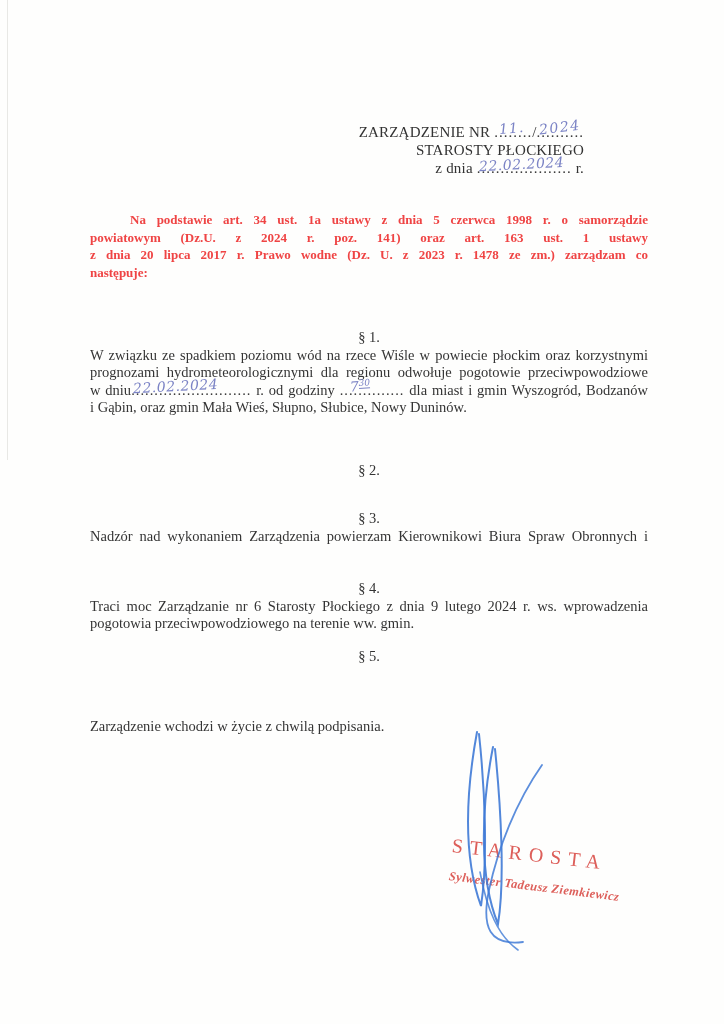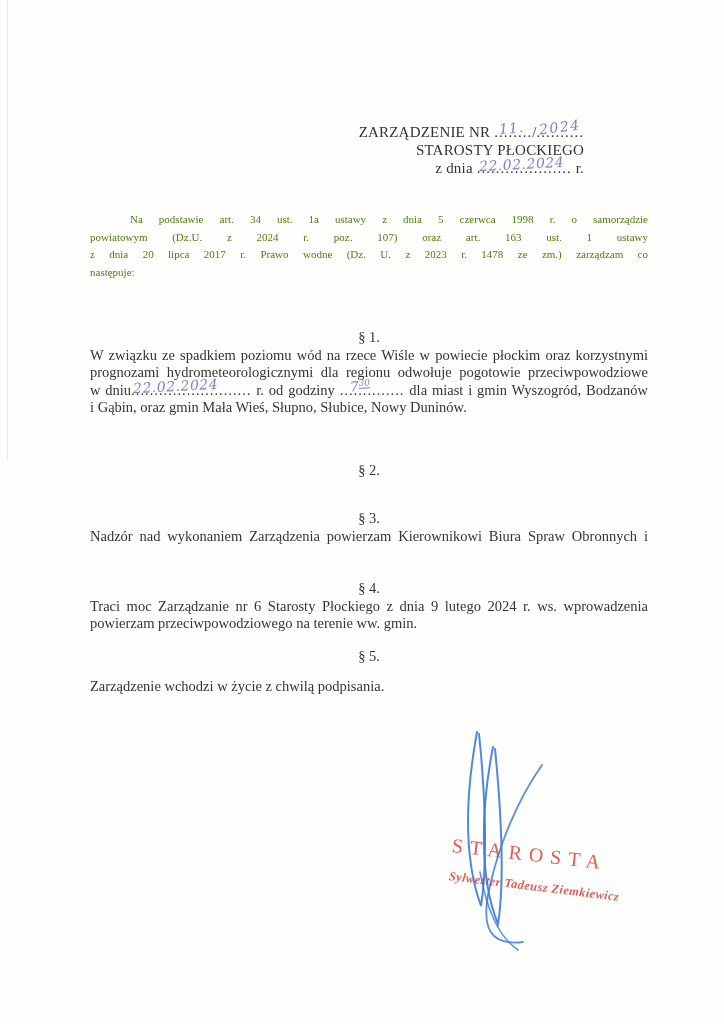--- a/index.html
+++ b/index.html
@@ -18,21 +18,21 @@
   
   .title-block{
     position:absolute;left:0;top:123px;width:584px;
     text-align:right;font-size:15px;line-height:18px;
     letter-spacing:.2px;color:#333333;
   }
   
   .col{position:absolute;left:90px;width:558px;font-size:14.5px;line-height:17.5px;}
   .line{white-space:normal;}
   .just{text-align:justify;text-align-last:justify;}
-  .preamble{font-weight:normal;color:#4d7c0f;font-size:11px;}
+  .preamble{font-weight:bold;color:#ef4444;font-size:13px;}
   .indent{padding-left:40px;}
   .sec-head{text-align:center;text-align-last:center;margin-bottom:0;}
   
   .dots-wrap{position:relative;display:inline-block;}
   .dots{letter-spacing:1px;color:#3a3a3a;}
   .hw{
     position:absolute;white-space:nowrap;
     font-family:"DejaVu Serif", serif;font-style:italic;
     color:#7b83c5;pointer-events:none;
   }
@@ -70,21 +70,21 @@
     </div>
     <div class="t-line">STAROSTY PŁOCKIEGO</div>
     <div class="t-line"><span>z dnia</span>
       <span class="dots-wrap"><span class="dots">....................</span><span class="hw hw-date">22.02.2024</span></span>
       <span>r.</span>
     </div>
   </div>
 
   <div class="col preamble" style="top:211px;">
     <div class="line just indent">Na podstawie art. 34 ust. 1a ustawy z dnia 5 czerwca 1998 r. o samorządzie</div>
-    <div class="line just">powiatowym (Dz.U. z 2024 r. poz. 107) oraz art. 163 ust. 1 ustawy</div>
+    <div class="line just">powiatowym (Dz.U. z 2024 r. poz. 141) oraz art. 163 ust. 1 ustawy</div>
     <div class="line just">z dnia 20 lipca 2017 r. Prawo wodne (Dz. U. z 2023 r. 1478 ze zm.) zarządzam co</div>
     <div class="line">następuje:</div>
   </div>
 
   <div class="col" style="top:329px;">
     <div class="line sec-head">§ 1.</div>
     <div class="line just">W związku ze spadkiem poziomu wód na rzece Wiśle w powiecie płockim oraz korzystnymi</div>
     <div class="line just">prognozami hydrometeorologicznymi dla regionu odwołuje pogotowie przeciwpowodziowe</div>
     <div class="line just"><span>w dniu</span><span class="dots-wrap"><span class="dots">..........................</span><span class="hw hw-date">22.02.2024</span></span>
       <span>r. od godziny</span>
@@ -99,27 +99,27 @@
   </div>
 
   <div class="col" style="top:510px;">
     <div class="line sec-head">§ 3.</div>
     <div class="line just">Nadzór nad wykonaniem Zarządzenia powierzam Kierownikowi Biura Spraw Obronnych i</div>
   </div>
 
   <div class="col" style="top:580px;">
     <div class="line sec-head">§ 4.</div>
     <div class="line just">Traci moc Zarządzanie nr 6 Starosty Płockiego z dnia  9 lutego 2024 r. ws. wprowadzenia</div>
-    <div class="line">powierzam przeciwpowodziowego na terenie ww. gmin.</div>
+    <div class="line">pogotowia przeciwpowodziowego na terenie ww. gmin.</div>
   </div>
 
   <div class="col" style="top:648px;">
     <div class="line sec-head">§ 5.</div>
   </div>
-  <div class="col" style="top:678px;">
+  <div class="col" style="top:718px;">
     <div class="line">Zarządzenie wchodzi w życie z chwilą podpisania.</div>
   </div>
 
   <div class="stamp-title">STAROSTA</div>
   <div class="stamp-name">Sylwester Tadeusz Ziemkiewicz</div>
 
   <svg class="signature-svg" width="170" height="275" viewBox="0 0 170 275">
     <g fill="none" stroke="#3f7ad6" stroke-linecap="round">
       <path d="M47,42 C36,102 33,166 51,216 C58,172 55,100 49,44" stroke-width="2" opacity="0.9"></path>
       <path d="M63,57 C51,118 49,188 68,234 C75,192 71,118 65,59" stroke-width="2" opacity="0.9"></path>

